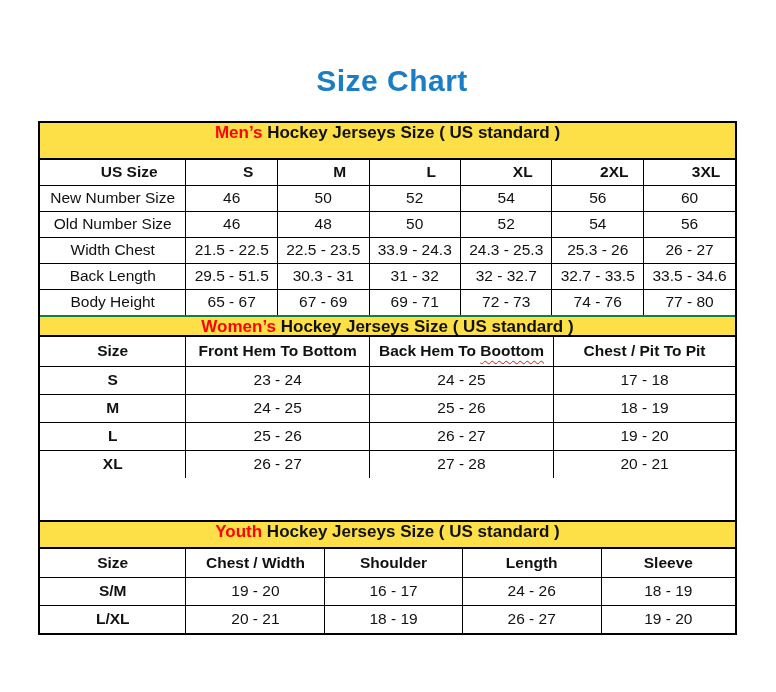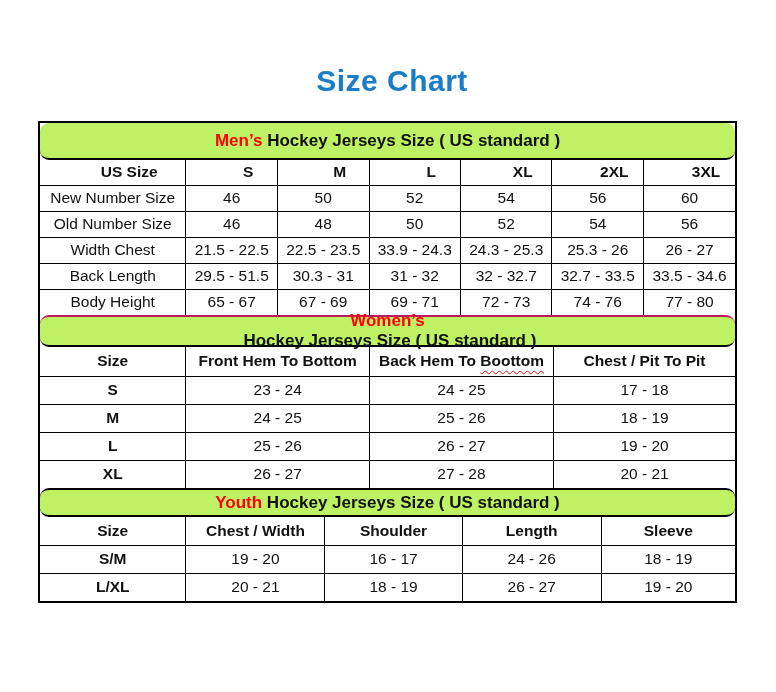--- a/index.html
+++ b/index.html
@@ -6,27 +6,27 @@
   html,body { width:776px; height:692px; background:#ffffff; overflow:hidden;
               font-family:"Liberation Sans", sans-serif; color:#111; }
   .page { position:relative; width:776px; height:692px; }
 
   .title { position:absolute; top:64px; left:0; width:776px; text-align:center;
            font-size:30px; font-weight:bold; color:#1a7dc5; letter-spacing:0.5px;padding-left:8px; }
 
   .chart { position:absolute; top:121px; left:38px; width:699px;
            border:2px solid #000; background:#fff; }
 
-  .band { background:#bef264; display:flex; align-items:center; justify-content:center;
+  .band { background:#fde047; display:flex; justify-content:center;
           font-weight:bold; font-size:17px; white-space:pre-wrap;
-          border-bottom:2px solid #000;border-radius:9px; }
+          border-bottom:2px solid #000; }
   .band .accent { color:#ff0000; }
   .band-men   { height:37px; }
-  .band-women { height:32px; border-top:2px solid #be185d;flex-direction:column; }
-  .band-youth { height:29px; border-top:2px solid #000; }
+  .band-women { height:22px; border-top:2px solid #15803d; }
+  .band-youth { height:29px; border-top:2px solid #000;margin-top:42px; }
 
   table { border-collapse:collapse; width:100%; table-layout:fixed; }
   th, td { border:1px solid #000; text-align:center; vertical-align:middle;
            font-size:15.5px; padding:0; }
   th { font-weight:bold; }
   td { font-weight:normal; }
   tr > *:first-child { border-left:none; }
   tr > *:last-child  { border-right:none; }
   thead tr > * { border-top:none; }
   tbody tr:last-child > * { border-bottom:none; }

